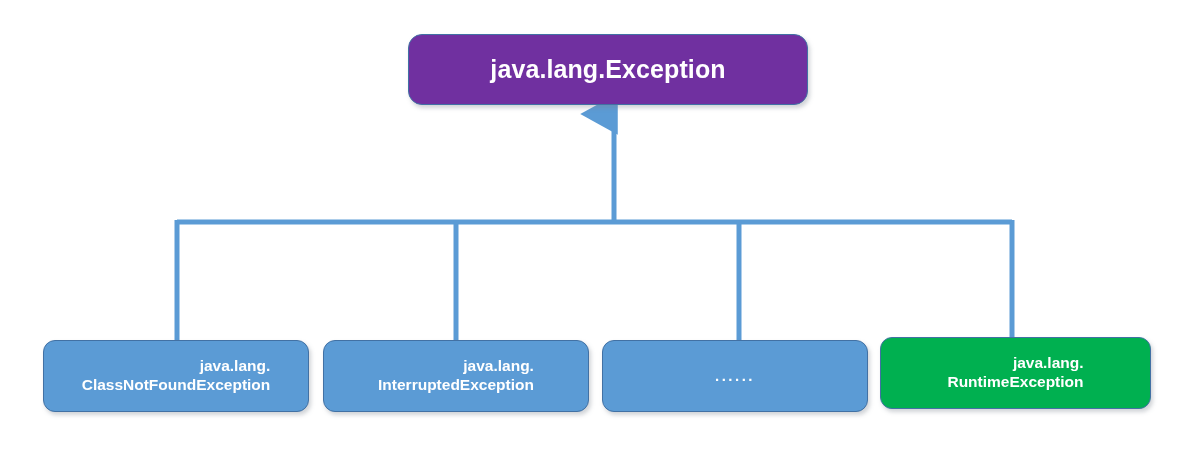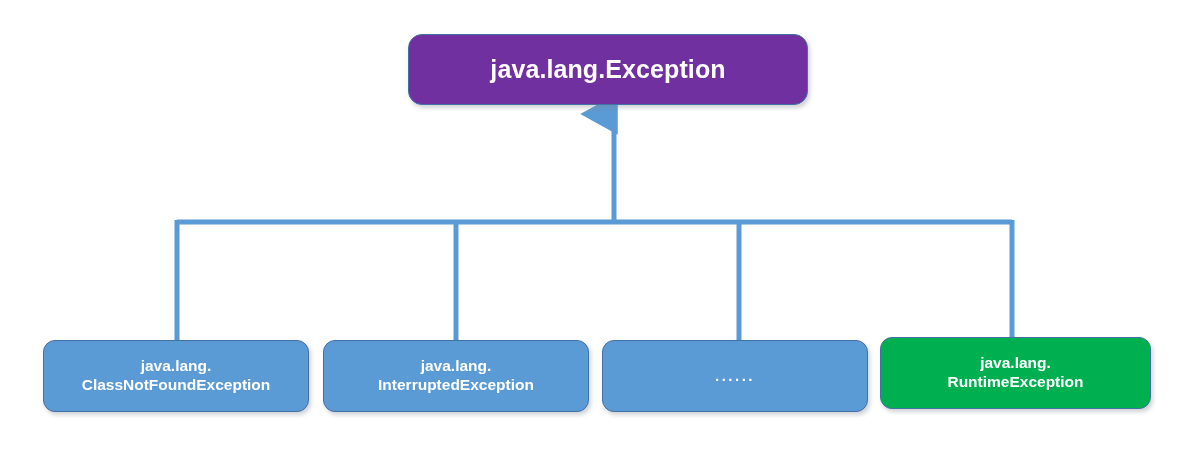--- a/index.html
+++ b/index.html
@@ -24,21 +24,21 @@
     width: 1189px;
     height: 463px;
     pointer-events: none;
   }
   .node {
     position: absolute;
     box-sizing: border-box;
     display: flex;
     align-items: center;
     justify-content: center;
-    text-align: center;
+    text-align: right;
     color: #ffffff;
     border-radius: 12px;
     border: 1px solid #4271a4;
     box-shadow: 2px 3px 4px rgba(120,130,140,0.35);
     line-height: 1.22;
     z-index: 2;
   }
   .node-root {
     left: 408px;
     top: 34px;

